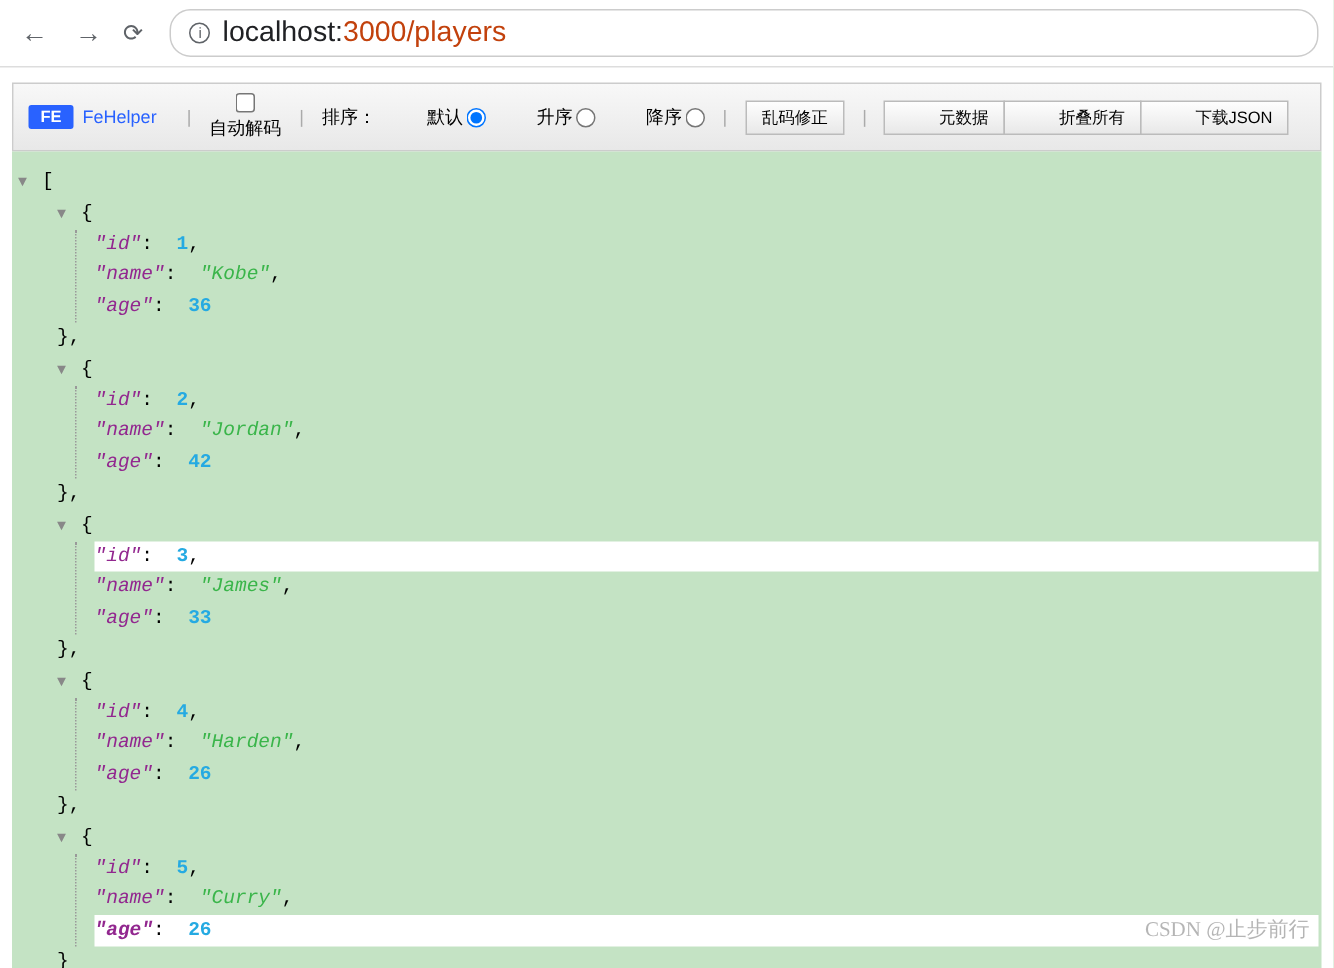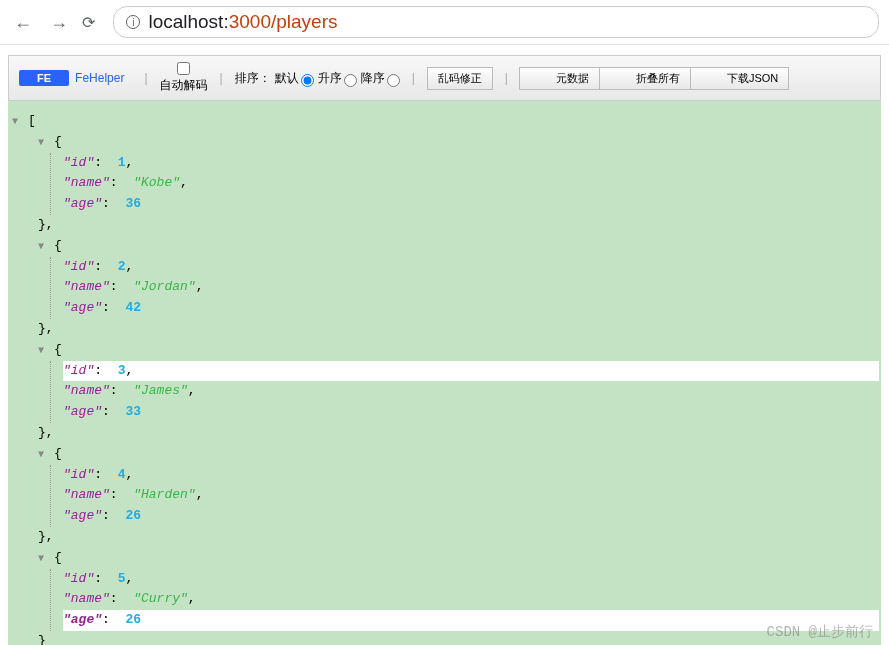--- a/index.html
+++ b/index.html
@@ -7,44 +7,44 @@
     
     .browser-bar { display: flex; align-items: center; padding: 6px 10px; background: #fff; border-bottom: 1px solid #ddd; gap: 10px; }
     .nav-arrow { color: #5f6368; font-size: 18px; cursor: pointer; padding: 0 4px; }
     .reload { color: #5f6368; font-size: 16px; cursor: pointer; }
     .url-bar { display: flex; align-items: center; flex: 1; border: 1px solid #ccc; border-radius: 14px; padding: 4px 12px; margin-left: 8px; }
     .info-icon { color: #5f6368; font-size: 13px; margin-right: 8px; border: 1px solid #5f6368; border-radius: 50%; width: 14px; height: 14px; display: inline-flex; align-items: center; justify-content: center; font-size: 10px; }
     .url-text { color: #202124; font-size: 19px; }
     .url-path { color: #c2410c; }
     
     .toolbar { display: flex; align-items: center; padding: 6px 10px; background: linear-gradient(#f8f8f8, #e8e8e8); border: 1px solid #ccc; margin: 10px 8px 0 8px; font-size: 12px; gap: 6px; }
-    .fe-logo { background: #2962ff; color: #fff; font-weight: bold; padding: 2px 18px; font-size: 11px; border-radius: 2px; }
+    .fe-logo { background: #2962ff; color: #fff; font-weight: bold; padding: 2px 8px; font-size: 11px; border-radius: 2px; }
     .fe-title { color: #2962ff; font-weight: normal; margin-right: 8px; }
     .divider { color: #aaa; margin: 0 6px; }
     .checkbox-wrap { display: inline-flex; align-items: center; gap: 2px; flex-direction: column; }
     .sort-group { display: inline-flex; align-items: center; gap: 4px; }
-    .radio-wrap { display: inline-flex; align-items: flex-end; gap: 2px; }
+    .radio-wrap { display: inline-flex; align-items: center; gap: 2px; margin-left: 30px; }
     .btn { background: linear-gradient(#fefefe,#e8e8e8); border: 1px solid #bbb; padding: 3px 10px; font-size: 11px; cursor: pointer; }
     .btn-group { display: inline-flex; }
     .btn-group .btn { border-radius: 0; margin-left: -1px; padding-left: 36px; }
     
     .json-view { background: #c4e3c4; padding: 10px 2px 10px 2px; margin: 0 8px 8px 8px; font-family: "Courier New", monospace; font-size: 13px; line-height: 1.6; position: relative; }
     .triangle { color: #888; font-size: 10px; margin-right: 6px; display: inline-block; width: 10px; cursor: pointer; user-select: none; }
     .json-row { padding-left: 0; white-space: pre; }
     .indent-0 { padding-left: 2px; }
     .indent-1 { padding-left: 28px; }
     .brace { color: #000; }
     .key { color: #92278f; font-style: italic; }
     .colon { color: #000; }
     .num { color: #25aae2; font-weight: bold; }
     .str { color: #3ab54a; font-style: italic; }
     .comma { color: #000; }
     .vline { border-left: 1px dotted #999; margin-left: 6px; padding-left: 12px; }
     .highlight { background: #fff; }
-    .watermark { position: fixed; right: 16px; bottom: 4px; color: rgba(120,120,120,0.55); font-size: 14px; font-family: Liberation Mono, monospace; }
+    .watermark { position: fixed; right: 16px; bottom: 16px; color: rgba(120,120,120,0.55); font-size: 14px; font-family: Liberation Serif, serif; }
   </style>
 </head>
 <body>
 
 <div class="browser-bar">
   <span class="nav-arrow">←</span>
   <span class="nav-arrow">→</span>
   <span class="reload">⟳</span>
   <div class="url-bar">
     <span class="info-icon">i</span>

